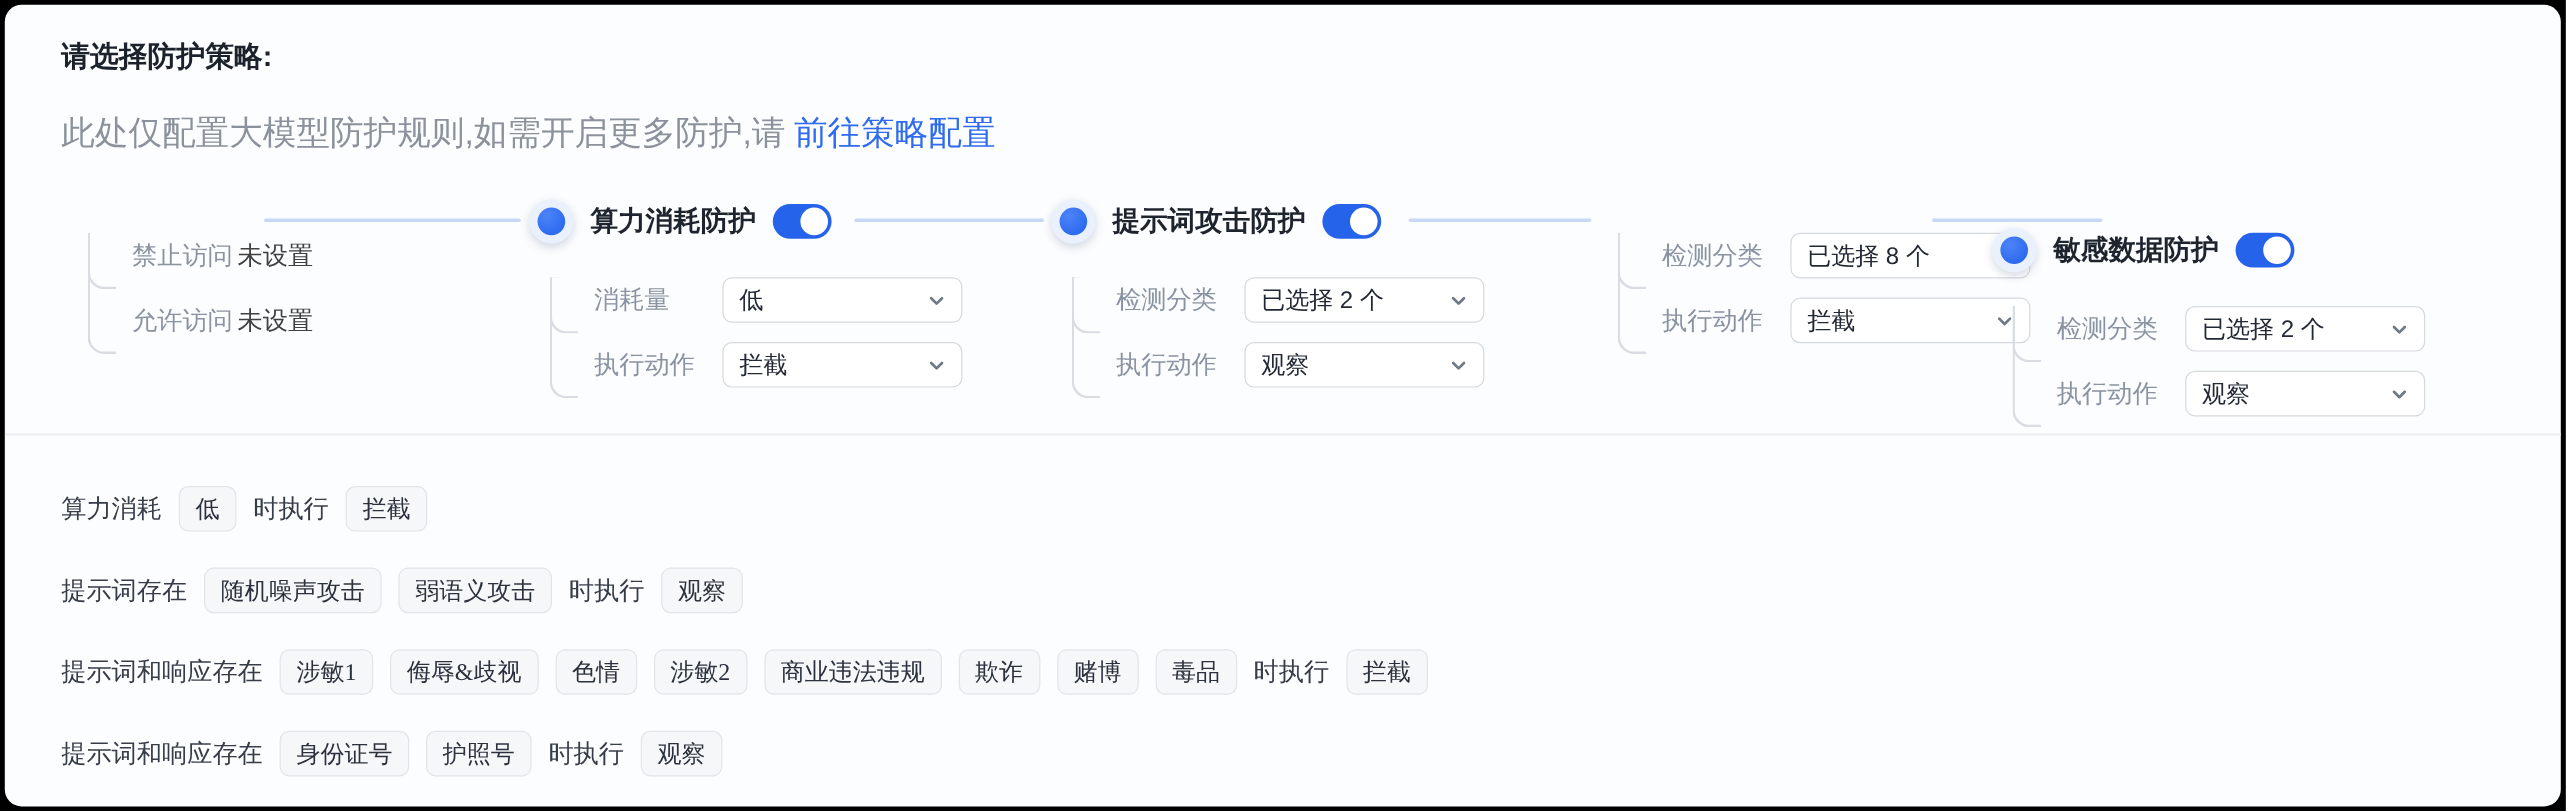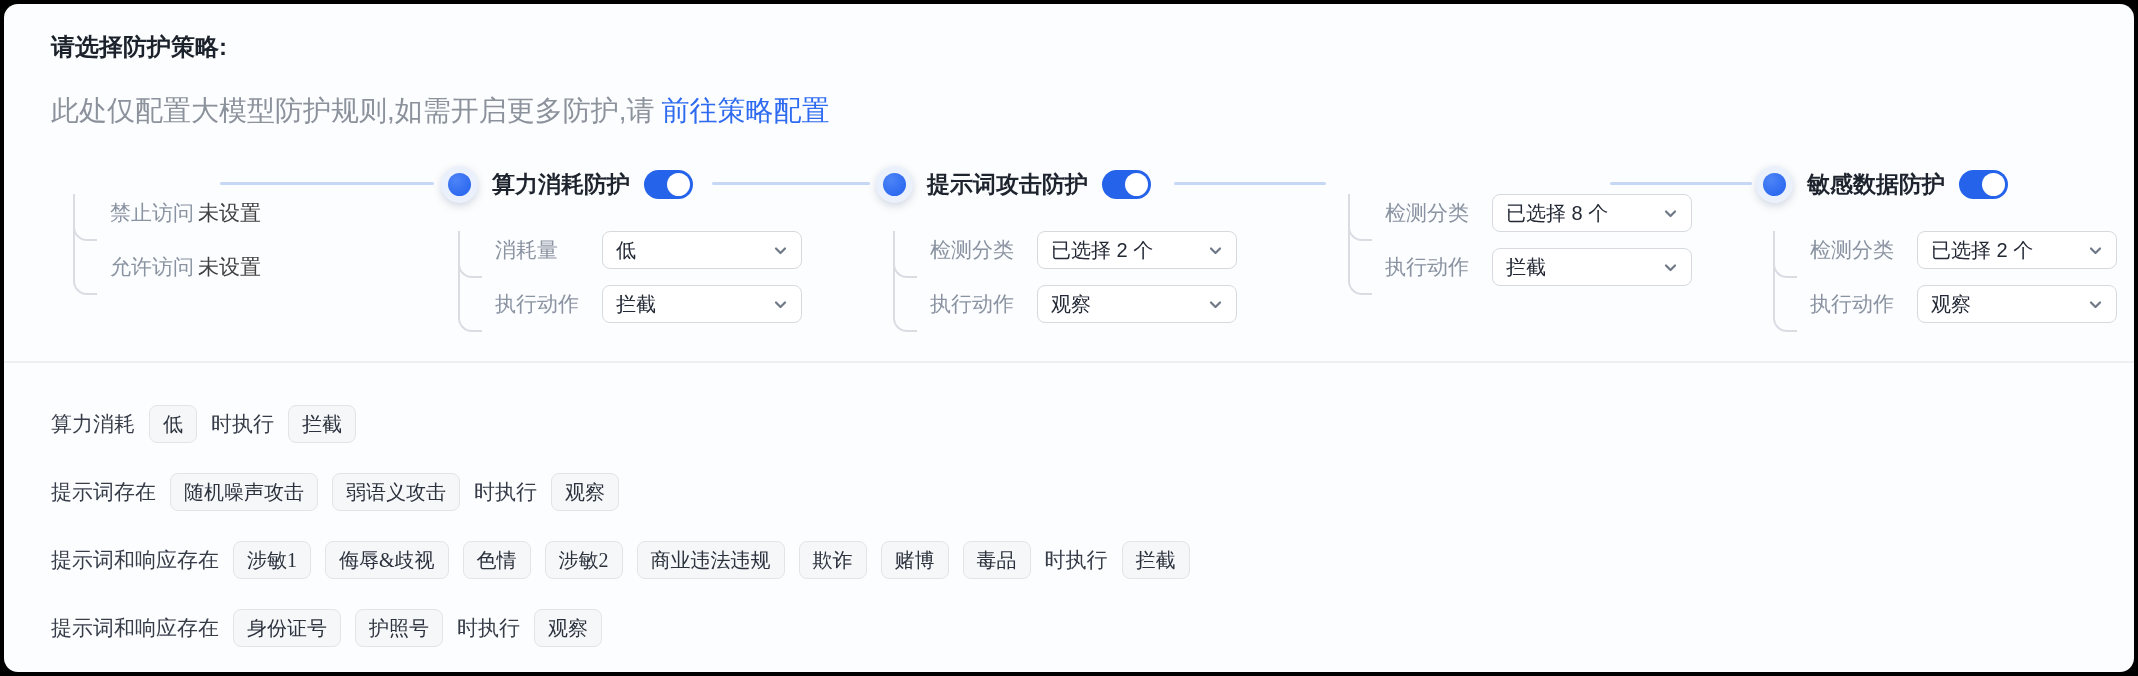--- a/index.html
+++ b/index.html
@@ -26,21 +26,21 @@
   .c2{left:708px;width:158px;}
   .c3{left:1170px;width:152px;}
   .c4{left:1606px;width:142px;}
 
   
   .step{position:absolute;top:162px;width:420px;}
   .step.s1{left:52px;width:400px;}
   .step.s2{left:437px;}
   .step.s3{left:872px;}
   .step.s4{left:1327px;}
-  .step.s5{left:1752px;width:378px;}
+  .step.s5{left:1656px;width:378px;margin-top:24px;}
   .step-head{display:flex;align-items:center;height:37px;}
   .dot{width:37px;height:37px;border-radius:50%;flex:none;
     display:flex;align-items:center;justify-content:center;
     box-shadow:0 3px 8px rgba(60,80,120,.22);cursor:pointer;}
   .dot.active{background:#eaf1fd;}
   .dot.active .dot-inner{width:23px;height:23px;border-radius:50%;
     background:radial-gradient(circle at 35% 30%,#4d84f7,var(--accent) 70%);}
   .dot.inactive{background:#f4f5f7;}
   .dot.inactive .dot-inner{width:23px;height:23px;border-radius:50%;background:#ccd6e4;}
   .step-label{margin-left:14px;font-size:23px;font-weight:bold;color:#1e242e;white-space:nowrap;}

